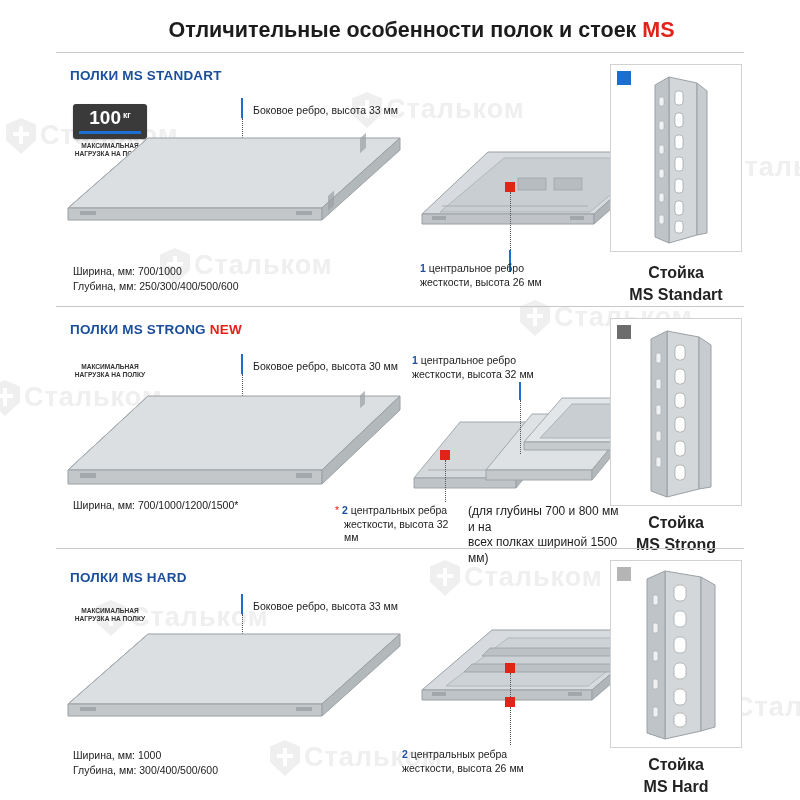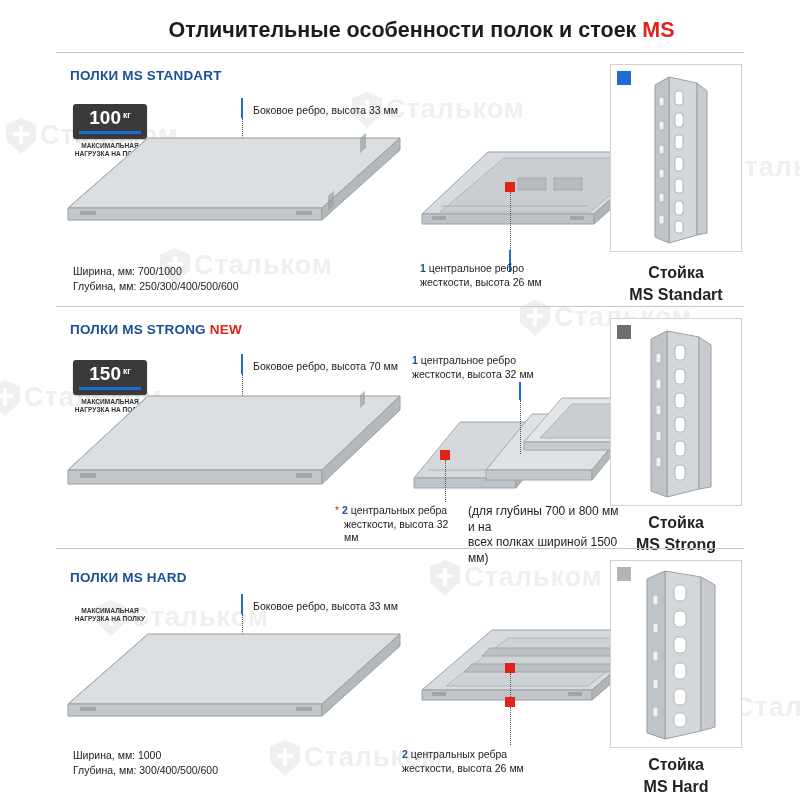--- a/index.html
+++ b/index.html
@@ -223,31 +223,27 @@
 
 <div class="rule" style="top:306px;"></div>
 
 <div class="section">
 
   <div class="sec-title" style="top:322px;">
     <span>ПОЛКИ MS STRONG </span><span class="new">NEW</span>
   </div>
 
   <div class="badge" style="left:73px; top:360px;">
-    <div class="box">
-      <span class="num">150</span><span class="unit">кг</span>
-      <div class="bar"></div>
-    </div>
     <div class="cap">
       <div>МАКСИМАЛЬНАЯ</div>
       <div>НАГРУЗКА НА ПОЛКУ</div>
     </div>
   </div>
 
-  <div class="callout" style="left:253px; top:360px;">Боковое ребро, высота 70 мм</div>
+  <div class="callout" style="left:253px; top:360px;">Боковое ребро, высота 30 мм</div>
   <div class="vline" style="left:241px; top:354px; height:20px;"></div>
   <div class="dotline" style="left:242px; top:374px; height:82px;"></div>
   <div class="redsq" style="left:237px; top:454px;"></div>
 
   <div class="draw" style="left:60px; top:388px;">
     <svg width="350" height="120" viewBox="0 0 350 120">
       <polygon points="88,8 340,8 262,82 8,82" fill="#dcdfe1" stroke="#9aa0a4" stroke-width="1"></polygon>
       <polygon points="8,82 262,82 262,96 8,96" fill="#c3c7ca" stroke="#9aa0a4" stroke-width="1"></polygon>
       <polygon points="262,82 340,8 340,22 262,96" fill="#b3b8bb" stroke="#9aa0a4" stroke-width="1"></polygon>
       <line x1="88" y1="8" x2="8" y2="82" stroke="#a8aeb2" stroke-width="1"></line>
@@ -290,20 +286,21 @@
     <span style="color:#e2231a;">*</span> <b>2</b><span> центральных ребра</span><br>
     <span style="margin-left:9px;display:inline-block;">жесткости, высота 32 мм</span>
   </div>
 
   <div class="callout small" style="left:468px; top:504px; width:160px;">
     <div>(для глубины 700 и 800 мм и на</div>
     <div>всех полках шириной 1500 мм)</div>
   </div>
 
   <div class="spec" style="left:73px; top:498px;">
+    <div>Ширина, мм: 700/1000/1200/1500*</div>
   </div>
 
   <div class="panel" style="left:610px; top:318px; width:132px; height:188px;">
     <div style="position:absolute;left:6px;top:6px;width:14px;height:14px;background:#6d6d6d;"></div>
     <svg width="130" height="186" viewBox="0 0 130 186" style="position:absolute;left:0;top:0;">
       <polygon points="56,12 88,18 88,170 56,178" fill="#d3d7da" stroke="#9aa0a4" stroke-width="1"></polygon>
       <polygon points="40,20 56,12 56,178 40,172" fill="#bfc4c8" stroke="#9aa0a4" stroke-width="1"></polygon>
       <polygon points="88,18 100,26 100,168 88,170" fill="#c8ccd0" stroke="#9aa0a4" stroke-width="1"></polygon>
       <g fill="#ffffff" stroke="#9aa0a4" stroke-width=".7">
         <rect x="64" y="26" width="10" height="15" rx="4"></rect>

